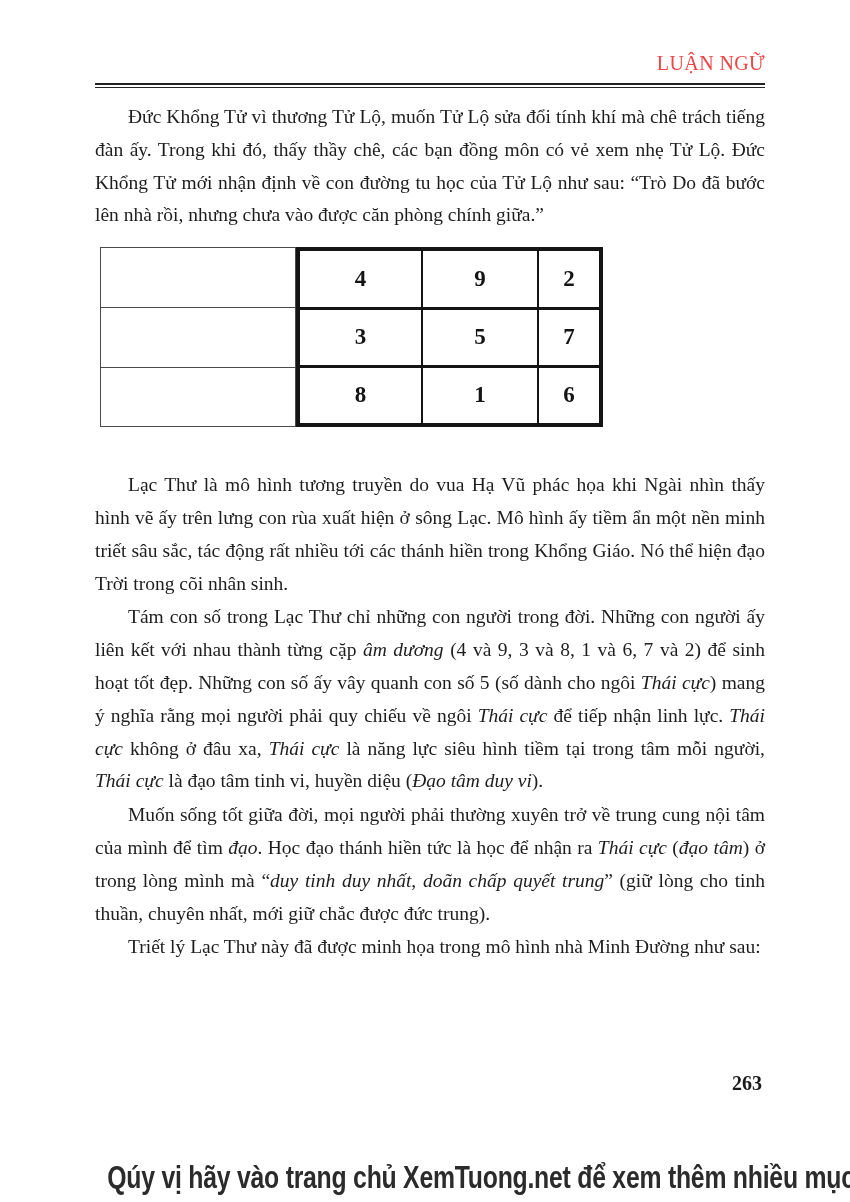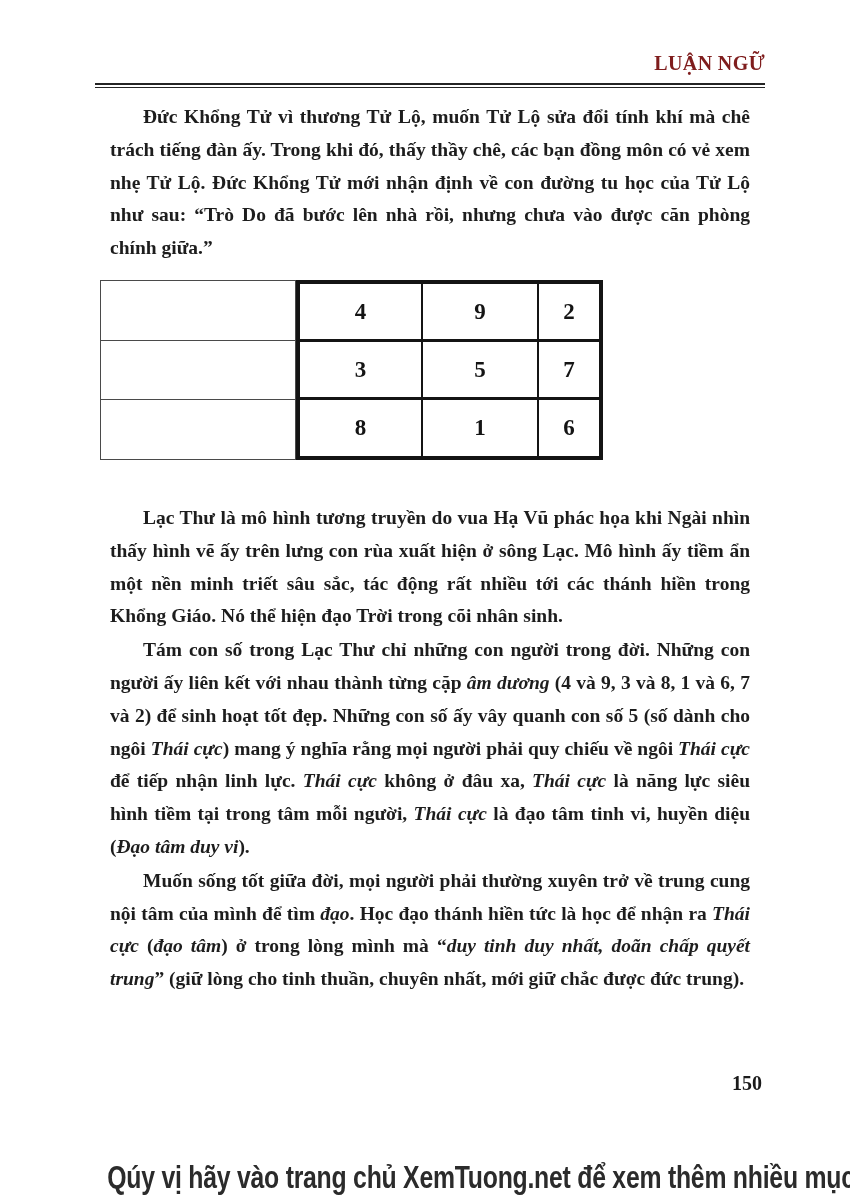--- a/index.html
+++ b/index.html
@@ -13,28 +13,28 @@
   }
   
   .watermark{
     position:absolute;left:55px;top:538px;width:740px;height:140px;
     z-index:0;pointer-events:none;
   }
   .content{
     position:absolute;left:95px;top:50px;width:670px;z-index:1;
   }
   .running-head{
-    text-align:right;font-weight:bold;font-size:20px;letter-spacing:.4px;
-    color:#7f1d1d;line-height:26px;
+    text-align:right;font-weight:normal;font-size:20px;letter-spacing:.4px;
+    color:#ef4444;line-height:26px;
   }
   .double-rule{
     margin-top:7px;height:2px;
     border-top:2px solid #242424;border-bottom:1px solid #242424;
   }
-  .paras{margin:15px;font-weight:bold;}
+  .paras{margin:0;}
   .body-para{
     margin:0;padding:0;
     font-size:19.5px;line-height:32.8px;
     text-align:justify;text-indent:33px;
     color:#1d1d1d;
   }
   .body-para em{font-style:italic;}
   .paras .body-para + .body-para{margin-top:1px;}
   .paras-top{margin-top:13px;}
 
@@ -122,23 +122,24 @@
           <td class="col-w3">6</td>
         </tr>
       </tbody>
         </table>
     </div>
 
     <div class="paras">
         <p class="body-para"><span>Lạc Thư là mô hình tương truyền do vua Hạ Vũ phác họa khi Ngài nhìn thấy hình vẽ ấy trên lưng con rùa xuất hiện ở sông Lạc. Mô hình ấy tiềm ẩn một nền minh triết sâu sắc, tác động rất nhiều tới các thánh hiền trong Khổng Giáo. Nó thể hiện đạo Trời trong cõi nhân sinh.</span></p>
         <p class="body-para"><span>Tám con số trong Lạc Thư chỉ những con người trong đời. Những con người ấy liên kết với nhau thành từng cặp </span><em>âm dương</em><span> (4 và 9, 3 và 8, 1 và 6, 7 và 2) để sinh hoạt tốt đẹp. Những con số ấy vây quanh con số 5 (số dành cho ngôi </span><em>Thái cực</em><span>) mang ý nghĩa rằng mọi người phải quy chiếu về ngôi </span><em>Thái cực</em><span> để tiếp nhận linh lực. </span><em>Thái cực</em><span> không ở đâu xa, </span><em>Thái cực</em><span> là năng lực siêu hình tiềm tại trong tâm mỗi người, </span><em>Thái cực</em><span> là đạo tâm tinh vi, huyền diệu (</span><em>Đạo tâm duy vi</em><span>).</span></p>
         <p class="body-para"><span>Muốn sống tốt giữa đời, mọi người phải thường xuyên trở về trung cung nội tâm của mình để tìm </span><em>đạo</em><span>. Học đạo thánh hiền tức là học để nhận ra </span><em>Thái cực</em><span> (</span><em>đạo tâm</em><span>) ở trong lòng mình mà “</span><em>duy tinh duy nhất, doãn chấp quyết trung</em><span>” (giữ lòng cho tinh thuần, chuyên nhất, mới giữ chắc được đức trung).</span></p>
+        <p class="body-para"><span>Triết lý Lạc Thư này đã được minh họa trong mô hình nhà Minh Đường như sau:</span></p>
       </div>
 
   </div>
 
-  <div class="page-number">150</div>
+  <div class="page-number">263</div>
 
   <div class="footer-line">
     <span class="footer-text">Qúy vị hãy vào trang chủ XemTuong.net để xem thêm nhiều mục hay khác</span>
   </div>
 
 </div>
 
 </body></html>

